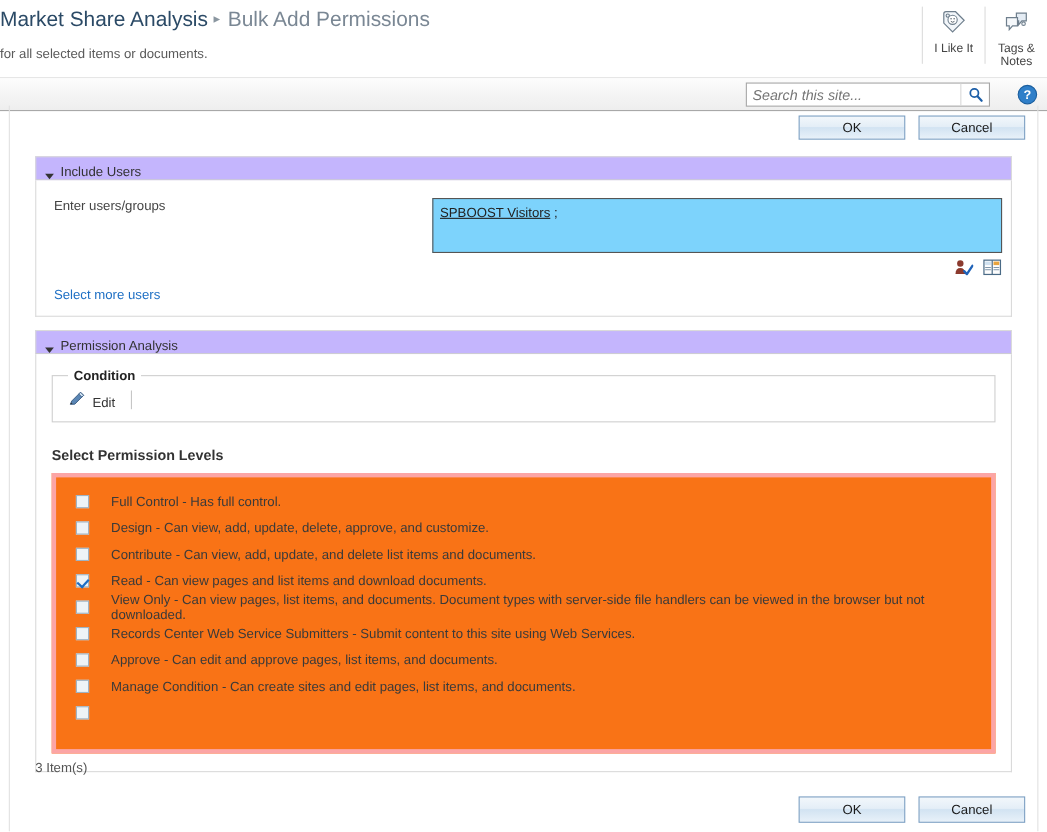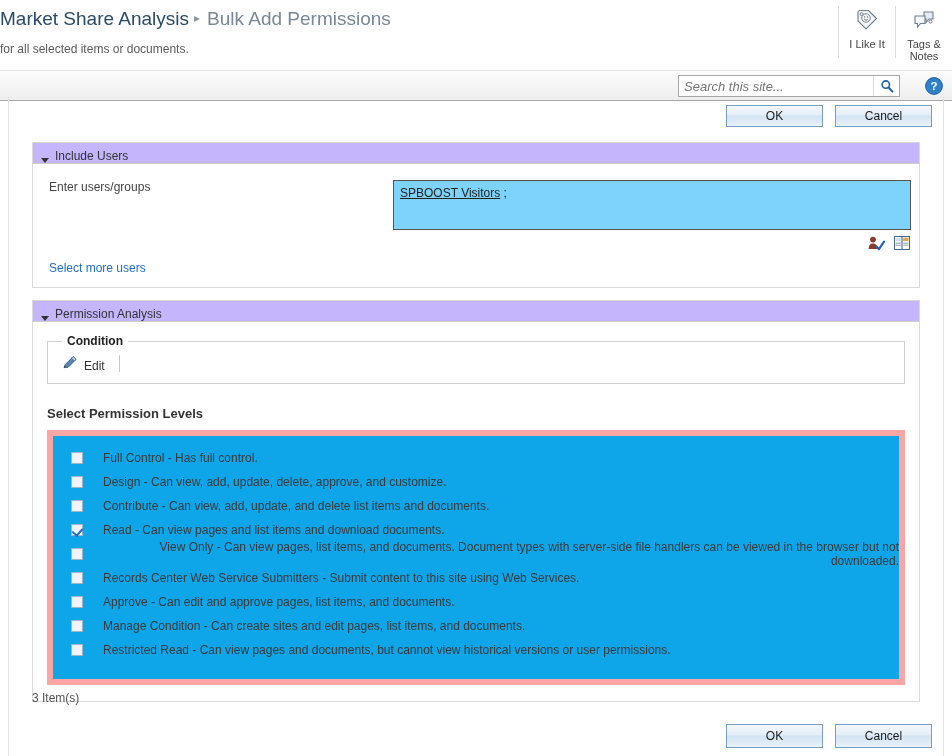--- a/index.html
+++ b/index.html
@@ -97,21 +97,21 @@
   .fieldset {
     border:1px solid #cfcfcf; margin:0 0 0 0; padding:4px 10px 9px 10px;
   }
   .fieldset > legend { font-size:12px; font-weight:bold; color:#222; padding:0 5px; margin-left:4px; }
   .editrow { display:flex; align-items:center; height:22px; }
   .edit-btn { display:flex; align-items:flex-end; gap:6px; cursor:pointer; padding:1px 4px; }
   .edit-lbl { font-size:12px; color:#333; }
   .vsep { width:1px; height:17px; background:#c6c6c6; margin-left:10px; }
 
   .perm-title { font-size:13px; font-weight:bold; color:#333; margin:22px 0 9px 0; }
-  .perm-list { border:6px solid #fca5a5; background:#0ea5e9; padding:10px 0 14px 0; min-height:255px;text-align:right; }
+  .perm-list { border:4px solid #fca5a5; background:#f97316; padding:10px 0 14px 0; min-height:255px; }
   .perm-item { display:flex; align-items:center; height:24px; padding-left:18px; }
   .cb {
     width:12px; height:12px; flex:0 0 12px;
     border:1px solid #9fb3c4; background:#eef3f7;
     margin-right:20px; position:relative; cursor:pointer;
   }
   .cb.on::after {
     content:""; position:absolute; left:2px; top:1px;
     width:5px; height:8px; border:solid #1f6ec4; border-width:0 2px 2px 0;
     transform:rotate(42deg);
@@ -284,21 +284,20 @@
             <div class="perm-item">
               <span class="cb"></span>
               <span class="perm-txt">Approve - Can edit and approve pages, list items, and documents.</span>
             </div>
             <div class="perm-item">
               <span class="cb"></span>
               <span class="perm-txt">Manage Condition - Can create sites and edit pages, list items, and documents.</span>
             </div>
             <div class="perm-item">
               <span class="cb"></span>
-              <span class="perm-txt">Restricted Read - Can view pages and documents, but cannot view historical versions or user permissions.</span>
             </div>
           </div>
 
       </div>
     </div>
   </div>
 
   <div class="itemcount">3 Item(s)</div>
 
   <div class="btnrow-bottom">

